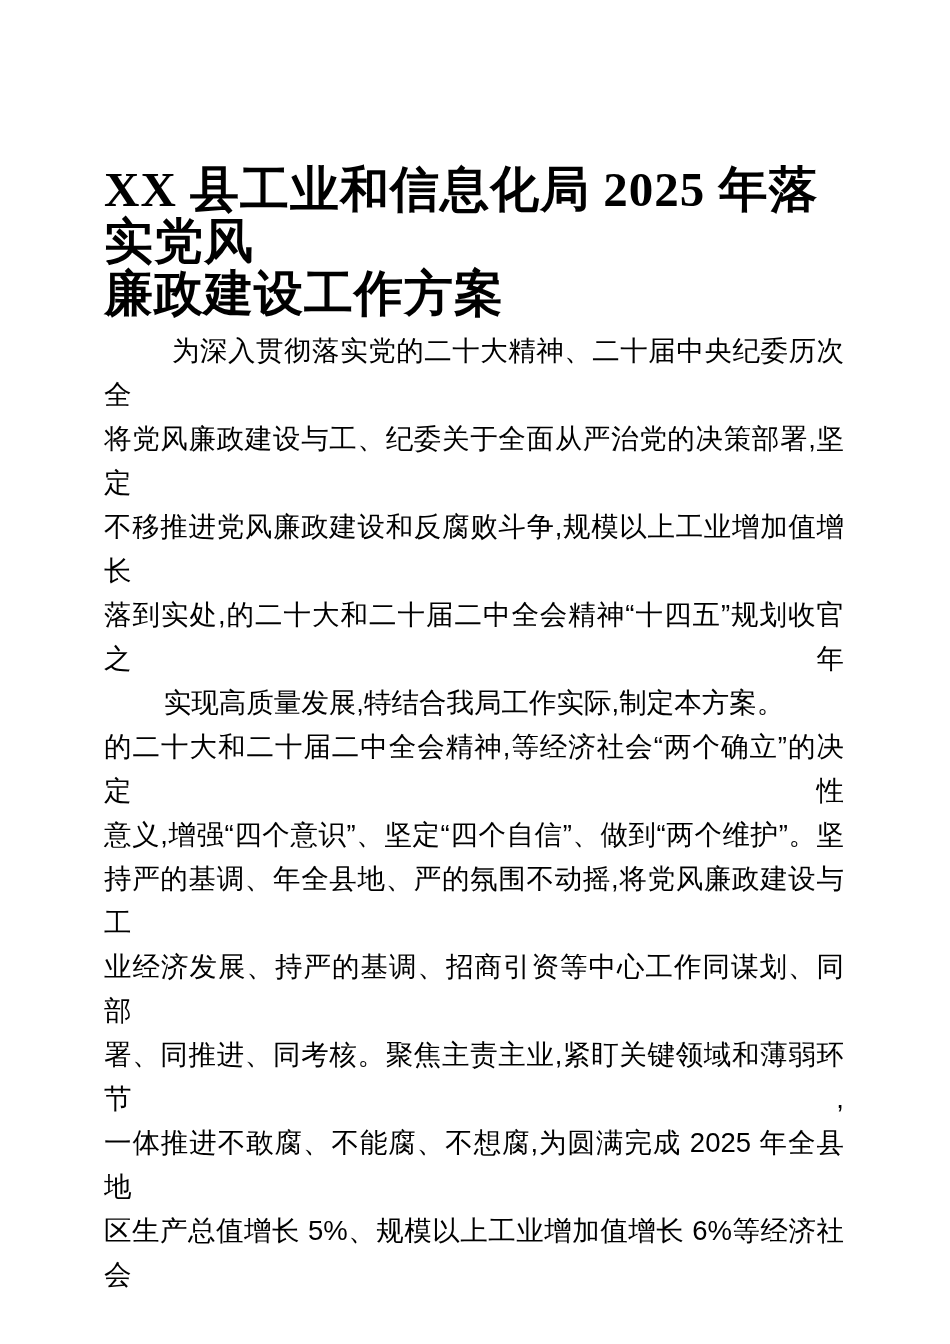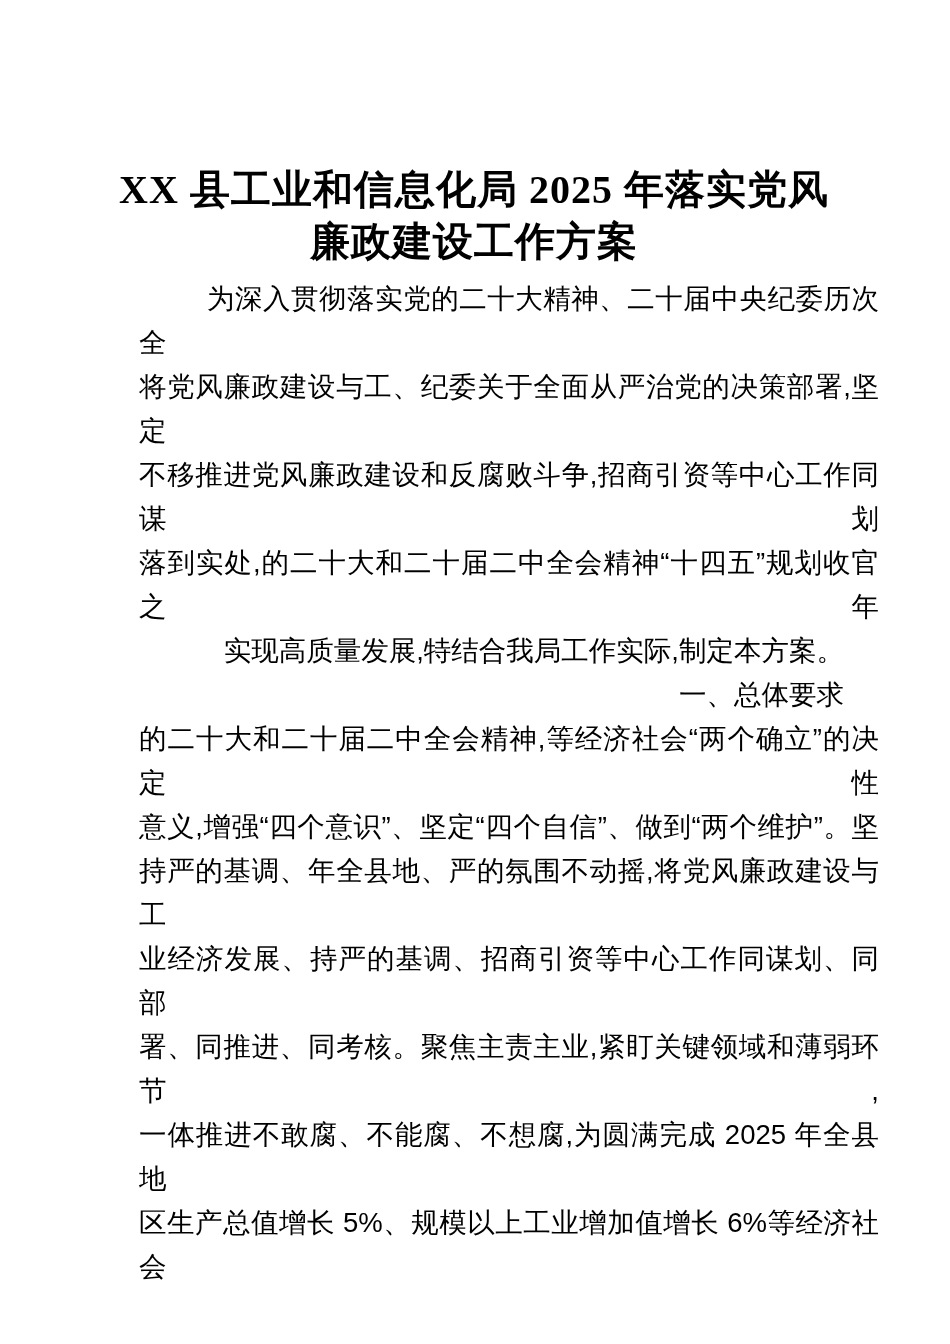--- a/index.html
+++ b/index.html
@@ -9,65 +9,63 @@
     height: 1344px;
     background: #ffffff;
     color: #000000;
     overflow: hidden;
     box-sizing: border-box;
     padding: 164px 103px 0 104px; 
     font-family: "Liberation Sans", "DejaVu Sans", sans-serif;
   }
   .doc-title {
     width: 740px;
-    text-align: center;
+    text-align: left;
     font-family: "Liberation Serif", "DejaVu Serif", serif;
     font-weight: 700;
-    font-size: 40px;
+    font-size: 49px;
     line-height: 52px;
     letter-spacing: 1px;
   }
   .doc-body {
     margin-top: 9px;
     width: 740px;
     font-size: 27.5px;
     line-height: 44px;
   }
   .line {
     width: 740px;
     white-space: nowrap;
-    text-align: right;
+    text-align: center;
   }
   .line.fill {
     white-space: normal;
     text-align: justify;
     text-align-last: justify;
     text-justify: inter-character;
-    margin-left: 35px;
   }
   .line.indent { text-indent: 68px; }
 </style>
 </head>
 <body>
 
 <div class="page">
 
   <div class="doc-title">
     <div class="title-line">XX 县工业和信息化局 2025 年落实党风</div>
     <div class="title-line">廉政建设工作方案</div>
   </div>
 
   <div class="doc-body">
     <div class="line indent fill">为深入贯彻落实党的二十大精神、二十届中央纪委历次全</div>
     <div class="line fill">将党风廉政建设与工、纪委关于全面从严治党的决策部署,坚定</div>
-    <div class="line fill">不移推进党风廉政建设和反腐败斗争,招商引资等中心工作同谋划</div>
+    <div class="line fill">不移推进党风廉政建设和反腐败斗争,规模以上工业增加值增长</div>
     <div class="line fill">落到实处,的二十大和二十届二中全会精神“十四五”规划收官之年</div>
     <div class="line">实现高质量发展,特结合我局工作实际,制定本方案。</div>
 
-    <div class="line indent">一、总体要求</div>
 
     <div class="line fill">的二十大和二十届二中全会精神,等经济社会“两个确立”的决定性</div>
     <div class="line fill">意义,增强“四个意识”、坚定“四个自信”、做到“两个维护”。坚</div>
     <div class="line fill">持严的基调、年全县地、严的氛围不动摇,将党风廉政建设与工</div>
     <div class="line fill">业经济发展、持严的基调、招商引资等中心工作同谋划、同部</div>
     <div class="line fill">署、同推进、同考核。聚焦主责主业,紧盯关键领域和薄弱环节,</div>
     <div class="line fill">一体推进不敢腐、不能腐、不想腐,为圆满完成 2025 年全县地</div>
     <div class="line fill">区生产总值增长 5%、规模以上工业增加值增长 6%等经济社会</div>
 
   </div>

